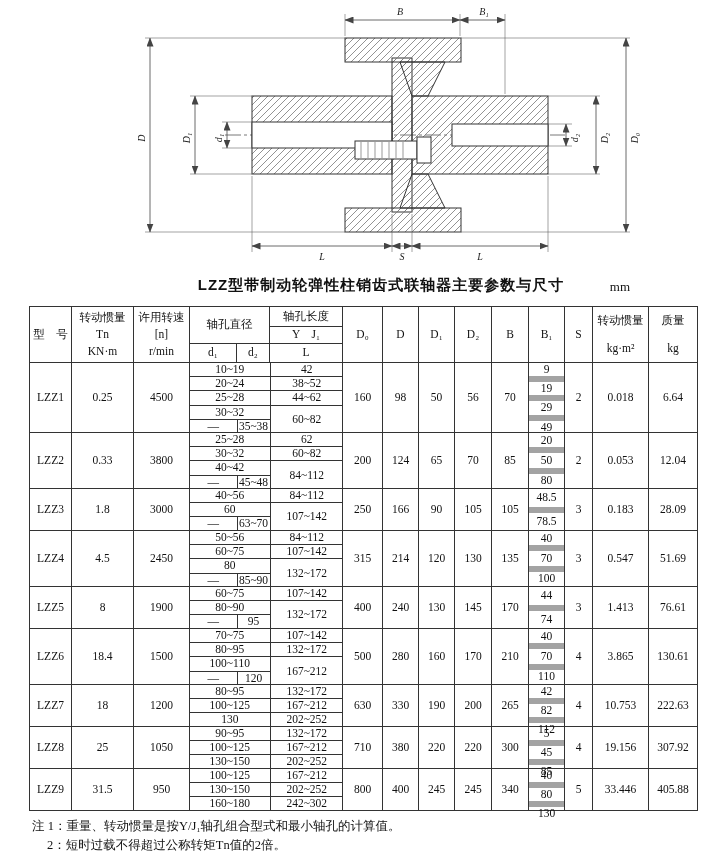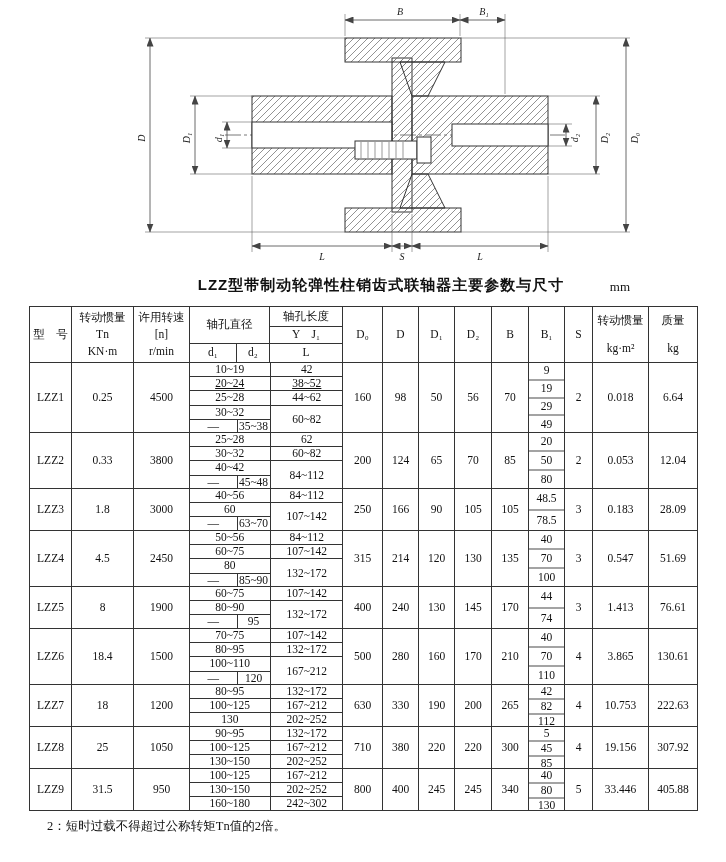--- a/index.html
+++ b/index.html
@@ -32,21 +32,21 @@
   .hl div{line-height:1.45;}
   .gap{margin-bottom:15px;}
   td.bore-cell{position:relative;padding:0;}
   table.bores{position:absolute;left:0;top:0;width:100%;height:100%;border-collapse:collapse;table-layout:fixed;}
   table.bores td{border:0;text-align:center;vertical-align:middle;padding:0;}
   table.bores tr + tr td{border-top:1px solid #333;}
   table.bores td.lb{border-left:1px solid #333;}
   td.b1-cell{position:relative;padding:0;}
   .b1stack{position:absolute;left:0;top:0;right:0;bottom:0;display:flex;flex-direction:column;}
   .b1v{flex:1;display:flex;align-items:center;justify-content:center;}
-  .b1v + .b1v{border-top:2px solid #a3a3a3;}
+  .b1v + .b1v{border-top:6px solid #a3a3a3;}
 
   
   .notes{margin:6px 0 0 32px;width:664px;font-size:12.5px;line-height:1.55;}
   .notes .n2{padding-left:15px;}
 </style>
 </head>
 <body>
 
 <div class="page">
 
@@ -220,21 +220,21 @@
               <colgroup>
                 <col style="width: 47px;">
                 <col style="width: 33px;">
                 <col style="width: 73px;">
               </colgroup>
               <tbody>
                 <tr style="height: 20%;">
                   <td colspan="2">10~19</td>
                   <td class="lb">42</td>
                 </tr>
-                <tr style="height: 20%; text-decoration: underline;">
+                <tr style="height: 20%;">
                   <td colspan="2">20~24</td>
                   <td class="lb">38~52</td>
                 </tr>
                 <tr style="height: 20%;">
                   <td colspan="2">25~28</td>
                   <td class="lb">44~62</td>
                 </tr>
                 <tr style="height: 20%;">
                   <td colspan="2">30~32</td>
                   <td class="lb" rowspan="2">60~82</td>
@@ -614,16 +614,17 @@
             </div>
           </td>
           <td>5</td>
           <td>33.446</td>
           <td>405.88</td>
         </tr>
       </tbody>
   </table>
 
   <div class="notes">
+    <div class="n1">注 1：重量、转动惯量是按Y/J₁轴孔组合型式和最小轴孔的计算值。</div>
     <div class="n2">2：短时过载不得超过公称转矩Tn值的2倍。</div>
   </div>
 
 </div>
 
 </body></html>

